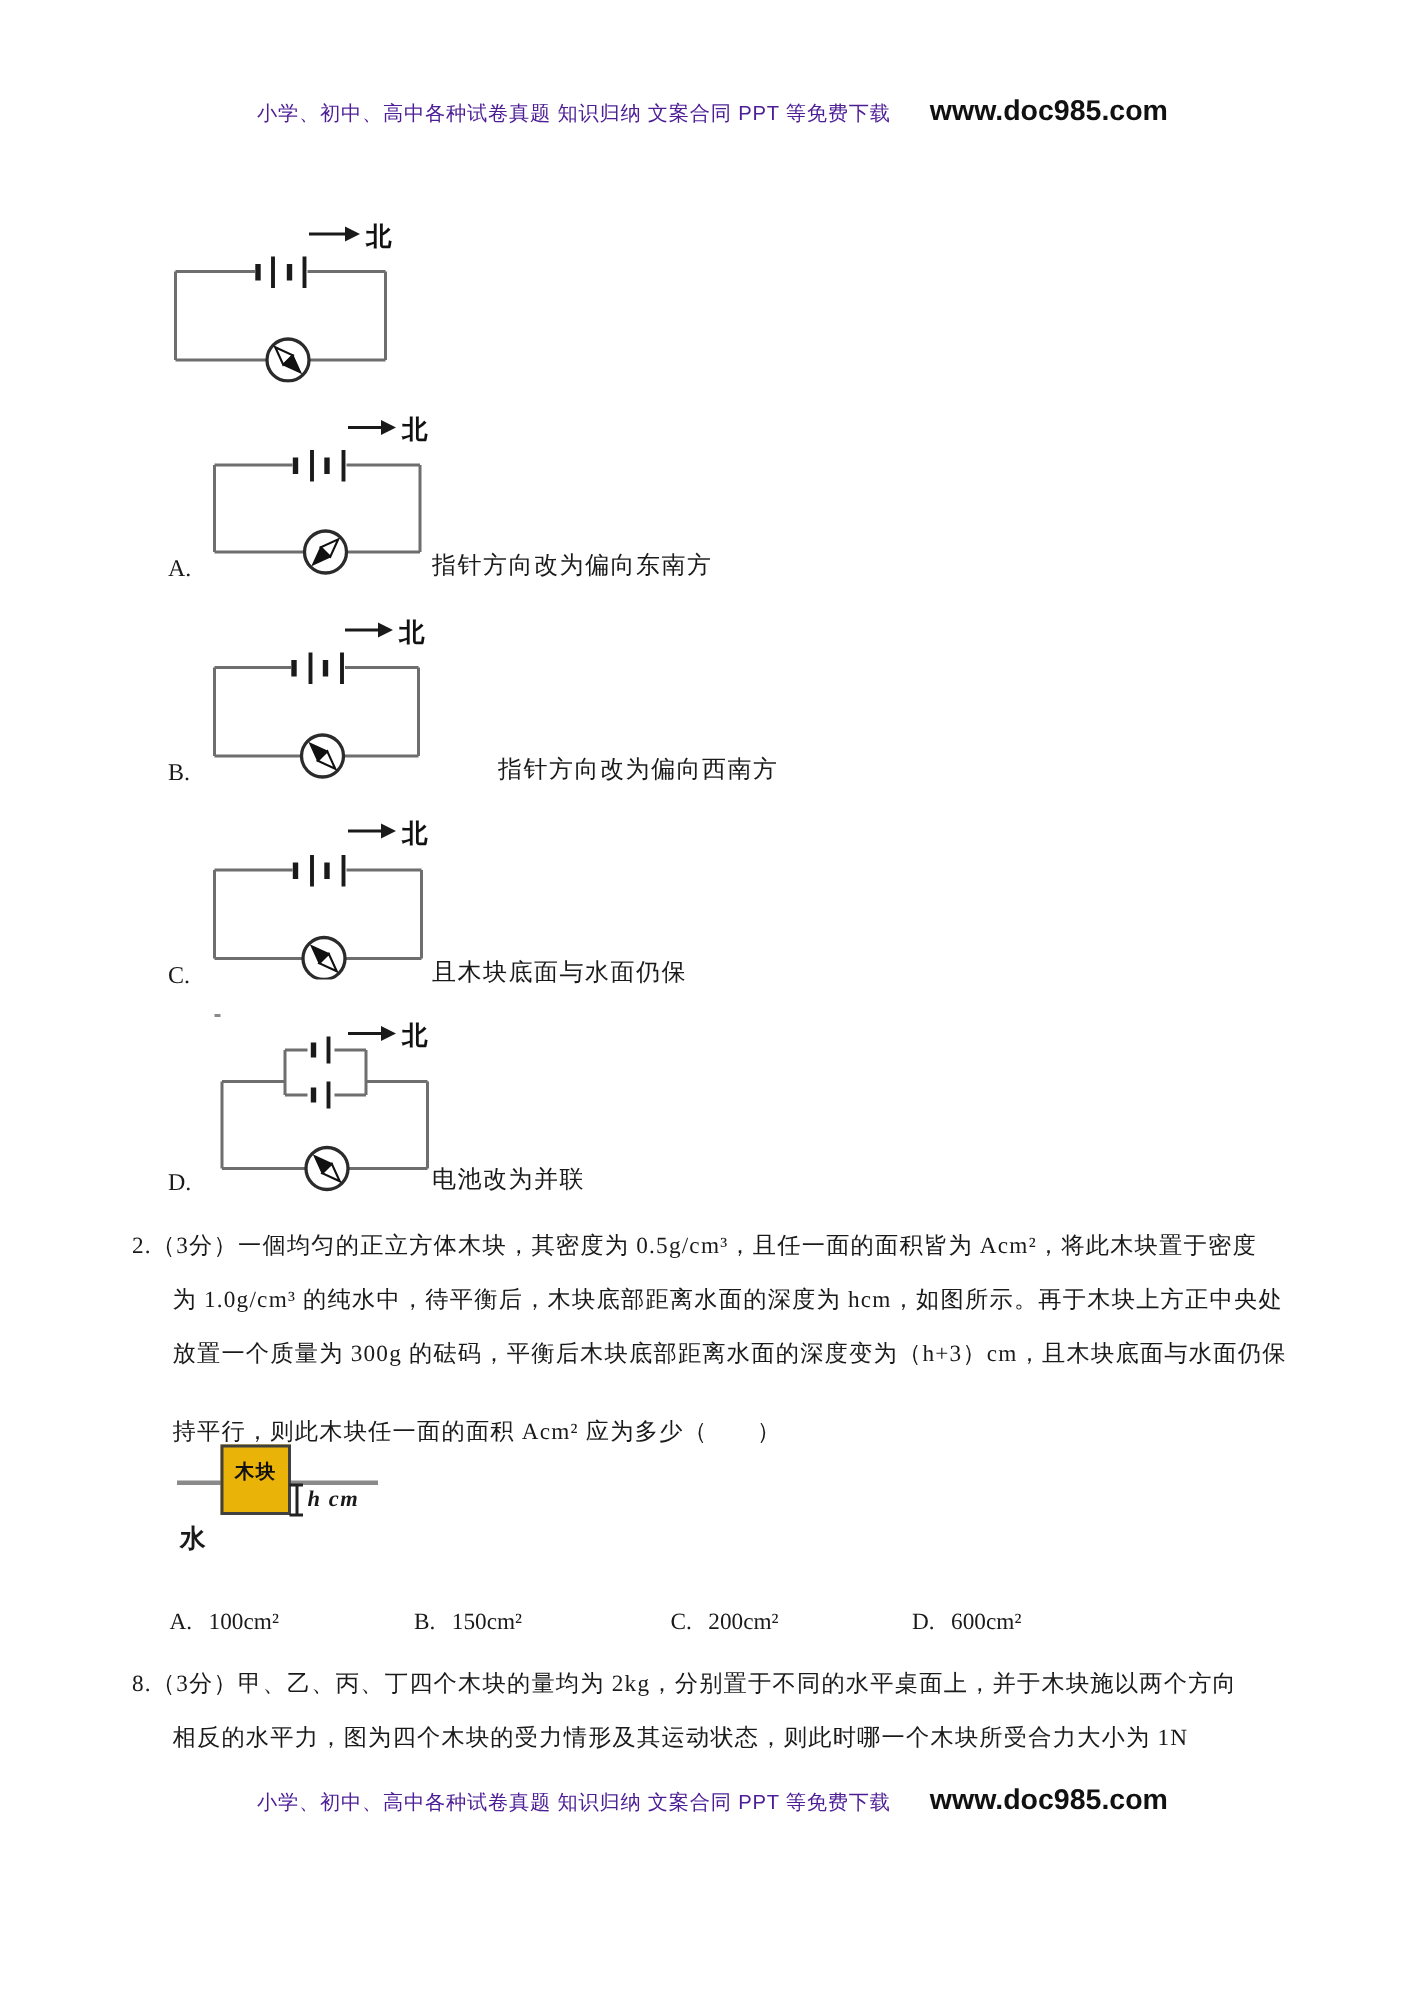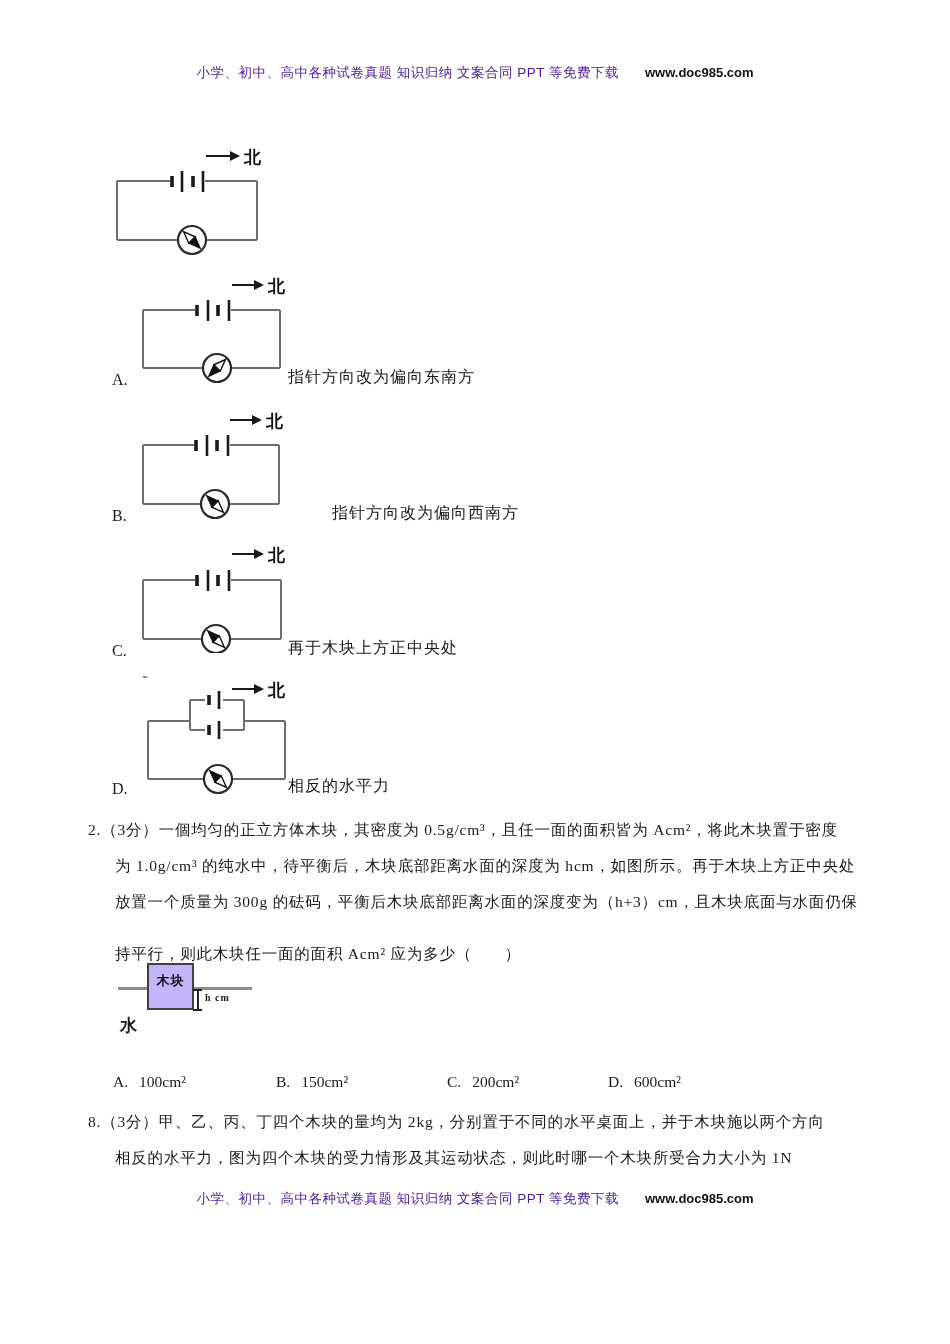--- a/index.html
+++ b/index.html
@@ -8,46 +8,46 @@
     font-family:"Liberation Serif","DejaVu Serif",serif;color:#1a1a1a;
     overflow:hidden;
   }
   .abs{position:absolute;}
   .hdr{
     left:0;top:64px;width:950px;display:flex;justify-content:center;
     align-items:baseline;gap:26px;
     font-family:"Liberation Sans","DejaVu Sans",sans-serif;
   }
   .hdr .promo{font-size:13.5px;color:#4c1d95;letter-spacing:0.5px;}
-  .hdr .url{font-size:13px;font-weight:700;color:#111;}
+  .hdr .url{font-size:19px;font-weight:700;color:#111;}
   .ftr{top:1190px;}
   .qline{font-size:15.5px;letter-spacing:0.8px;white-space:nowrap;}
   .optlabel{font-size:16px;}
   .diagopt{font-size:16px;letter-spacing:1px;}
   .north-text{
     font-family:"Liberation Serif","DejaVu Serif",serif;
     font-weight:bold;font-size:17px;fill:#111;
   }
   .wire{stroke:#6e6e6e;stroke-width:2;fill:none;}
   .bar-tall{stroke:#1a1a1a;stroke-width:2.6;}
   .bar-short{stroke:#1a1a1a;stroke-width:3.6;}
   .cring{fill:#ffffff;stroke:#2b2b2b;stroke-width:2.2;}
   .ndl-w{fill:#ffffff;stroke:#111;stroke-width:1.4;}
   .ndl-b{fill:#111;stroke:#111;stroke-width:1;}
   .arrowline{stroke:#1a1a1a;stroke-width:2;}
   .arrowhead{fill:#1a1a1a;}
   .q7optrow .lbl{font-size:15.5px;}
   .q7optrow .val{font-size:15.5px;margin-left:11px;}
   .figblock{
-    background:#c4b5fd;border:2px solid #404040;box-sizing:border-box;
+    background:#eab308;border:2px solid #404040;box-sizing:border-box;
     display:flex;justify-content:center;
     font-weight:700;font-size:13px;color:#111;letter-spacing:1px;
   }
   .measure{background:#222;}
-  .hcm{font-weight:700;font-size:10px;letter-spacing:1px;}
+  .hcm{font-weight:700;font-size:15px;letter-spacing:1px;font-style:italic;}
   .water{font-weight:700;font-size:17px;}
 </style>
 </head>
 <body>
 
 <div class="page">
 
   <div class="abs hdr">
     <span class="promo">小学、初中、高中各种试卷真题 知识归纳 文案合同 PPT 等免费下载</span>
     <span class="url">www.doc985.com</span>
@@ -166,21 +166,21 @@
     </g>
     <g>
       <circle class="cring" cx="216" cy="639" r="14"></circle>
       <g transform="rotate(135 216 639)">
         <polygon class="ndl-w" points="216,627 220.5,639 211.5,639"></polygon>
         <polygon class="ndl-b" points="216,651 220.5,639 211.5,639"></polygon>
       </g>
     </g>
   </svg>
   <div class="abs optlabel" style="left:112px;top:642px;">C.</div>
-  <div class="abs diagopt" style="left:288px;top:638px;">再于木块上方正中央处</div>
+  <div class="abs diagopt" style="left:288px;top:638px;">且木块底面与水面仍保</div>
 
   <svg class="abs" style="left:105px;top:666px;" width="200" height="132" viewBox="105 666 200 132">
     <line x1="143" y1="677" x2="147" y2="677" stroke="#8a8a8a" stroke-width="2"></line>
     <g>
       <line class="arrowline" x1="232" y1="689" x2="254" y2="689"></line>
       <polygon class="arrowhead" points="254,684 264,689 254,694"></polygon>
     </g>
     <text class="north-text" x="268" y="696">北</text>
     <g>
       <line class="wire" x1="148" y1="721" x2="190" y2="721"></line>
@@ -204,21 +204,21 @@
     </g>
     <g>
       <circle class="cring" cx="218" cy="779" r="14"></circle>
       <g transform="rotate(135 218 779)">
         <polygon class="ndl-w" points="218,767 222.5,779 213.5,779"></polygon>
         <polygon class="ndl-b" points="218,791 222.5,779 213.5,779"></polygon>
       </g>
     </g>
   </svg>
   <div class="abs optlabel" style="left:112px;top:780px;">D.</div>
-  <div class="abs diagopt" style="left:288px;top:776px;">相反的水平力</div>
+  <div class="abs diagopt" style="left:288px;top:776px;">电池改为并联</div>
 
   <div class="abs qline" style="left:88px;top:820px;">2.（3分）一個均匀的正立方体木块，其密度为 0.5g/cm³，且任一面的面积皆为 Acm²，将此木块置于密度</div>
   <div class="abs qline" style="left:115px;top:856px;">为 1.0g/cm³ 的纯水中，待平衡后，木块底部距离水面的深度为 hcm，如图所示。再于木块上方正中央处</div>
   <div class="abs qline" style="left:115px;top:892px;">放置一个质量为 300g 的砝码，平衡后木块底部距离水面的深度变为（h+3）cm，且木块底面与水面仍保</div>
   <div class="abs qline" style="left:115px;top:928px;margin-top:16px;">持平行，则此木块任一面的面积 Acm² 应为多少（　　）</div>
 
   <div class="abs" style="left:118px;top:987px;width:134px;height:3px;background:#8a8a8a;"></div>
   <div class="abs figblock" style="left:147px;top:963px;width:47px;height:47px;padding-top:7px;">
     <span>木块</span>
   </div>

